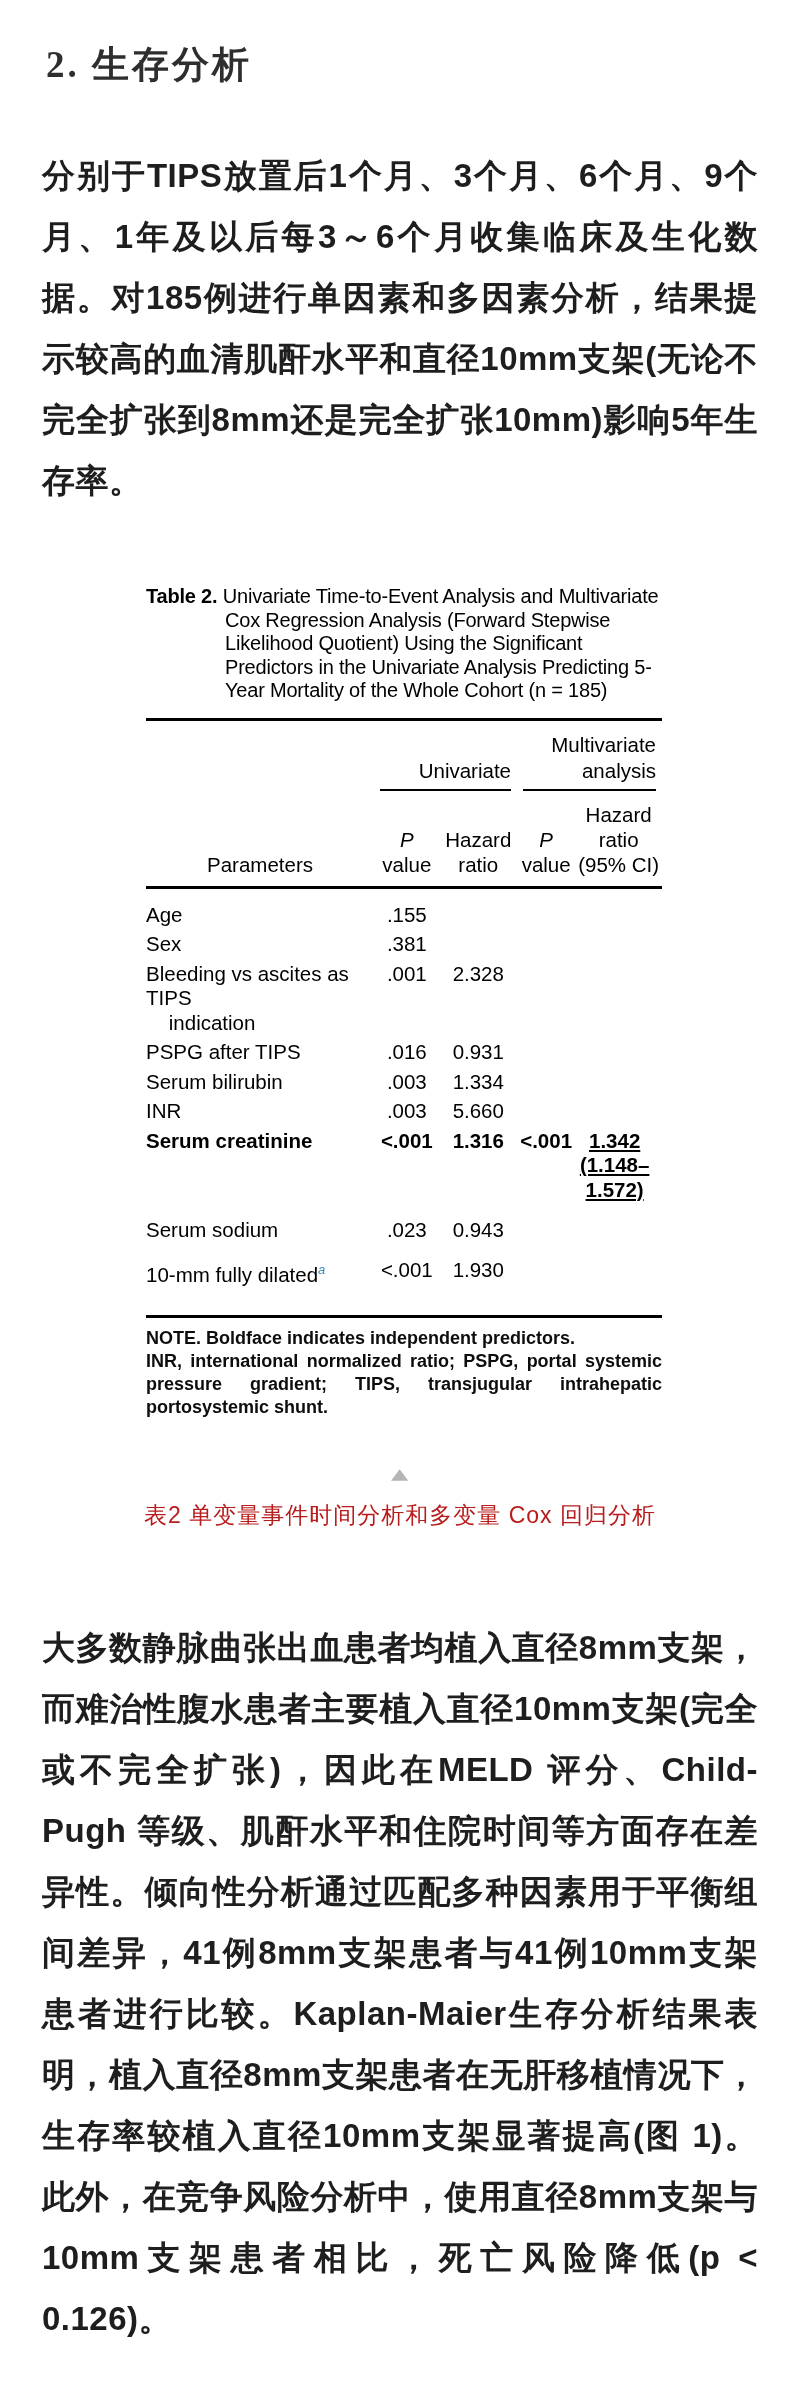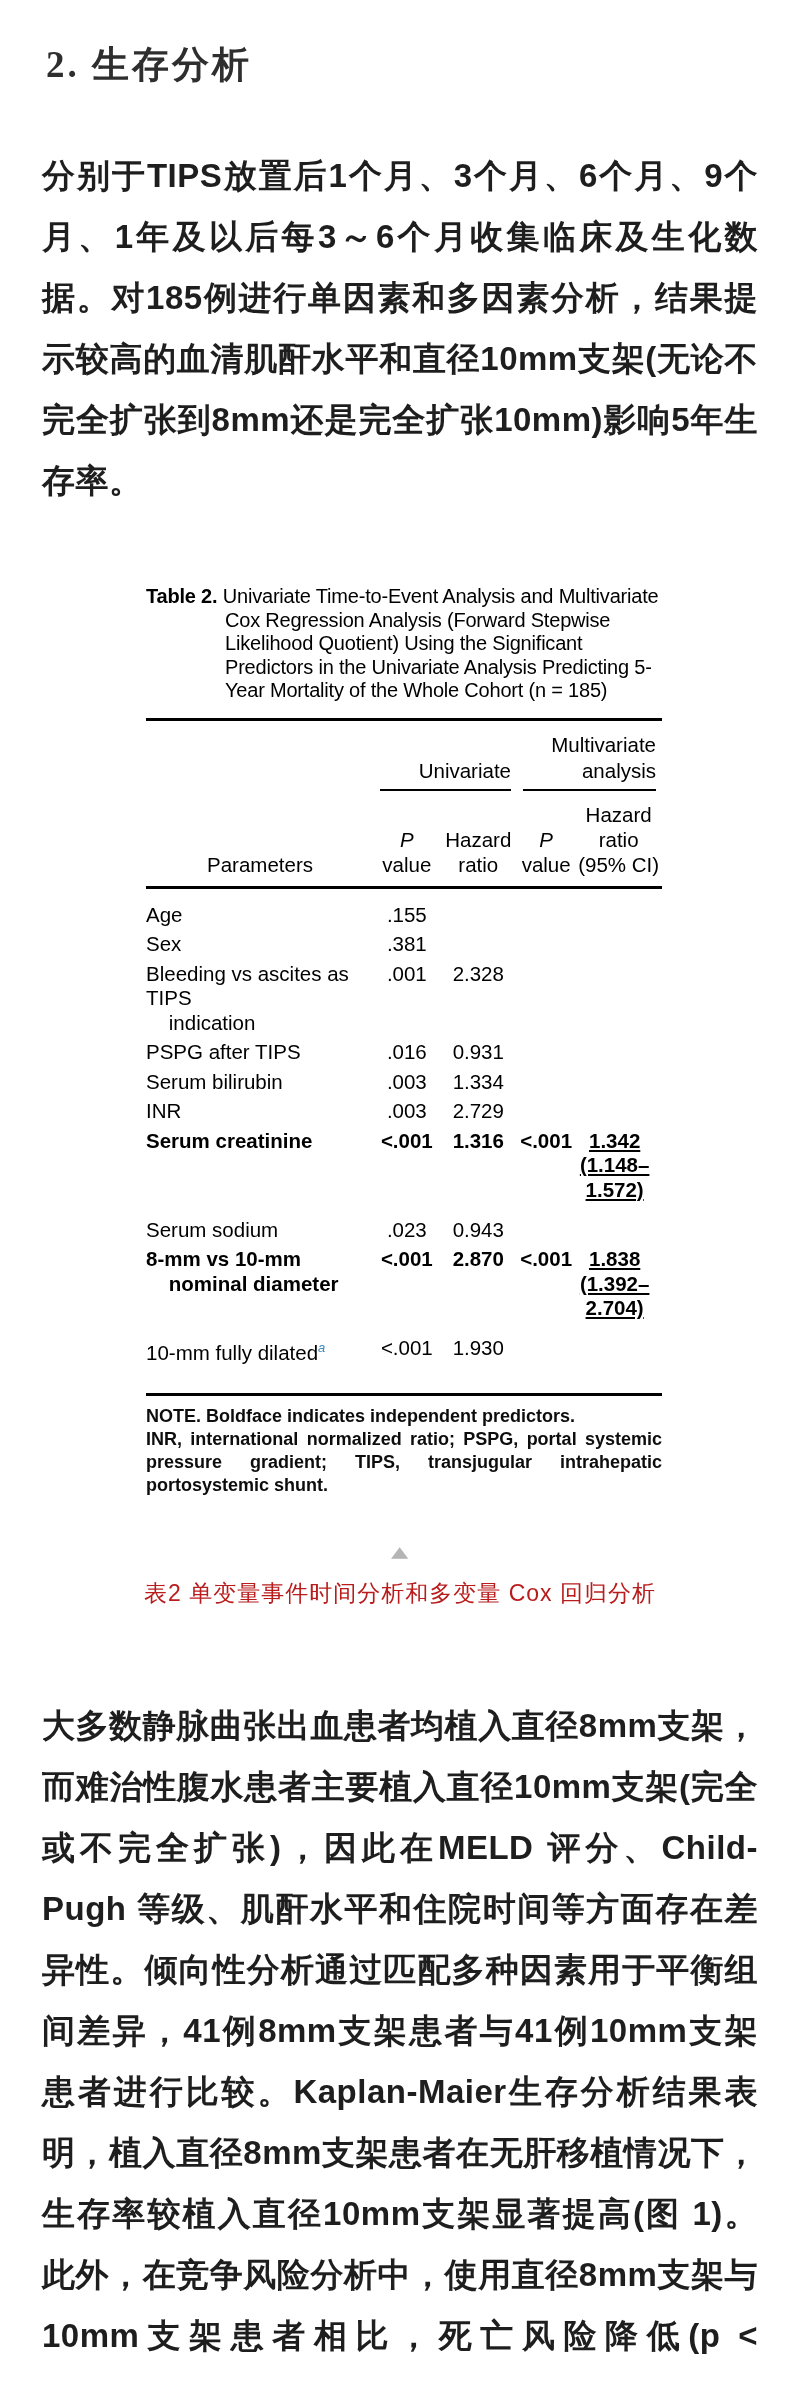--- a/index.html
+++ b/index.html
@@ -148,50 +148,40 @@
         <tr>
           <td class="param">Serum bilirubin</td>
           <td class="c">.003</td>
           <td class="c">1.334</td>
           <td class="c"></td>
           <td class="ci"></td>
         </tr>
         <tr>
           <td class="param">INR</td>
           <td class="c">.003</td>
-          <td class="c">2.729</td>
+          <td class="c">5.660</td>
           <td class="c"></td>
           <td class="ci"></td>
         </tr>
         <tr class="bold">
           <td class="param">Serum creatinine</td>
           <td class="c">&lt;.001</td>
           <td class="c">1.316</td>
           <td class="c">&lt;.001</td>
           <td class="ci">1.342
 (1.148–
 1.572)</td>
         </tr>
         <tr class="gap">
           <td class="param">Serum sodium</td>
           <td class="c">.023</td>
           <td class="c">0.943</td>
           <td class="c"></td>
           <td class="ci"></td>
         </tr>
-        <tr class="bold">
-          <td class="param">8-mm vs 10-mm
-    nominal diameter</td>
-          <td class="c">&lt;.001</td>
-          <td class="c">2.870</td>
-          <td class="c">&lt;.001</td>
-          <td class="ci">1.838
-(1.392–
-2.704)</td>
-        </tr>
         <tr class="gap last">
           <td class="param"><span>10-mm fully dilated</span><sup class="mark">a</sup></td>
           <td class="c">&lt;.001</td>
           <td class="c">1.930</td>
           <td class="c"></td>
           <td class="ci"></td>
         </tr>
       </tbody>
     </table>
 

